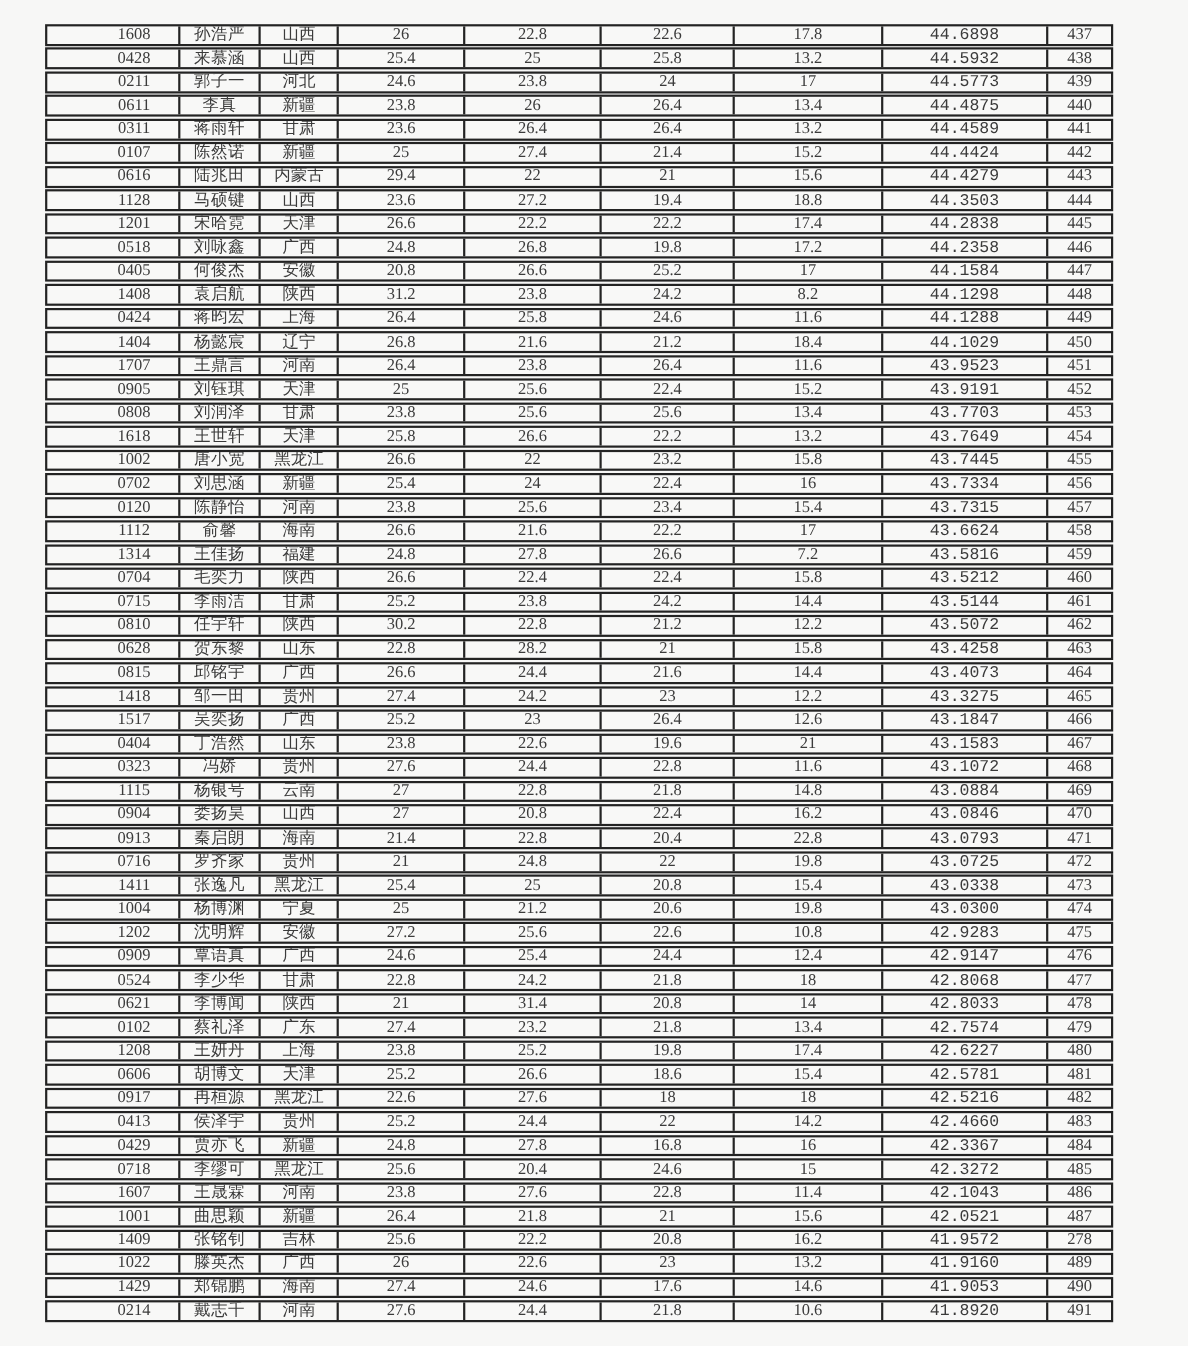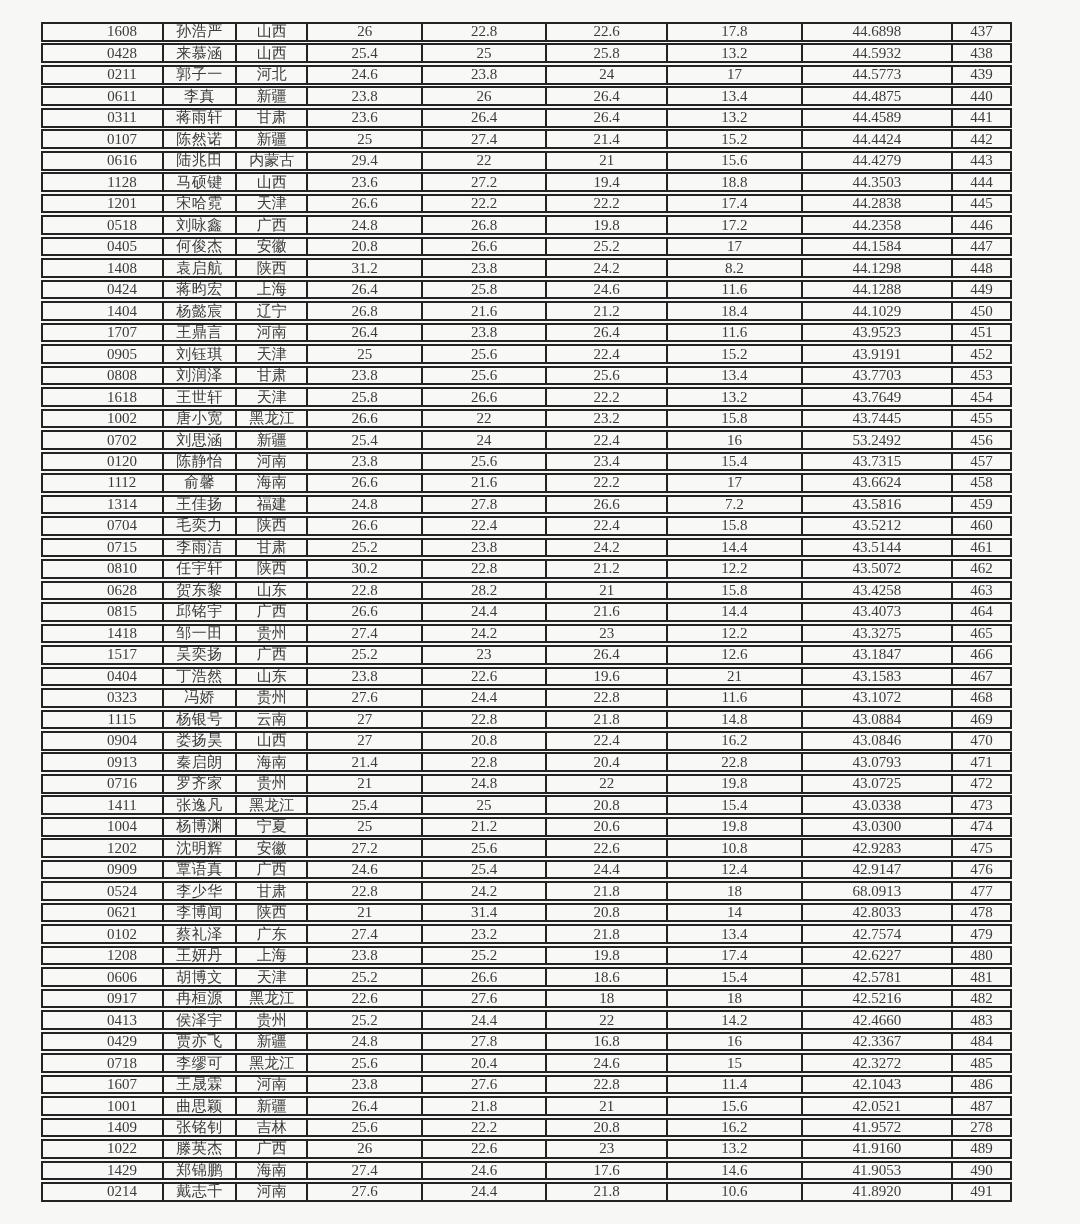--- a/index.html
+++ b/index.html
@@ -43,21 +43,21 @@
     overflow: hidden;
   }
   .cell + .cell { border-left: 2px solid #232323; }
   .c0 { width: 87px; }   
   .c1 { width: 80px; letter-spacing: 0.5px; }   
   .c2 { width: 77px; }   
   .c3 { width: 125px; }  
   .c4 { width: 135px; }  
   .c5 { width: 132px; }  
   .c6 { width: 146px; }  
-  .c7 { width: 164px; }  
+  .c7 { width: 164px; font-family: Liberation Mono, monospace; }  
   .c8 { width: 64px; text-align: center; }   
   .num { font-variant-numeric: tabular-nums; }
 </style>
 </head>
 <body>
 
 <div id="canvas">
   <div id="score-table">
       <div class="row">
         <div class="cell c0 num">1608</div>
@@ -269,21 +269,21 @@
         <div class="cell c8 num">455</div>
       </div>
       <div class="row">
         <div class="cell c0 num">0702</div>
         <div class="cell c1">刘思涵</div>
         <div class="cell c2">新疆</div>
         <div class="cell c3 num">25.4</div>
         <div class="cell c4 num">24</div>
         <div class="cell c5 num">22.4</div>
         <div class="cell c6 num">16</div>
-        <div class="cell c7 num">53.2492</div>
+        <div class="cell c7 num">43.7334</div>
         <div class="cell c8 num">456</div>
       </div>
       <div class="row">
         <div class="cell c0 num">0120</div>
         <div class="cell c1">陈静怡</div>
         <div class="cell c2">河南</div>
         <div class="cell c3 num">23.8</div>
         <div class="cell c4 num">25.6</div>
         <div class="cell c5 num">23.4</div>
         <div class="cell c6 num">15.4</div>
@@ -500,21 +500,21 @@
         <div class="cell c8 num">476</div>
       </div>
       <div class="row">
         <div class="cell c0 num">0524</div>
         <div class="cell c1">李少华</div>
         <div class="cell c2">甘肃</div>
         <div class="cell c3 num">22.8</div>
         <div class="cell c4 num">24.2</div>
         <div class="cell c5 num">21.8</div>
         <div class="cell c6 num">18</div>
-        <div class="cell c7 num">68.0913</div>
+        <div class="cell c7 num">42.8068</div>
         <div class="cell c8 num">477</div>
       </div>
       <div class="row">
         <div class="cell c0 num">0621</div>
         <div class="cell c1">李博闻</div>
         <div class="cell c2">陕西</div>
         <div class="cell c3 num">21</div>
         <div class="cell c4 num">31.4</div>
         <div class="cell c5 num">20.8</div>
         <div class="cell c6 num">14</div>

